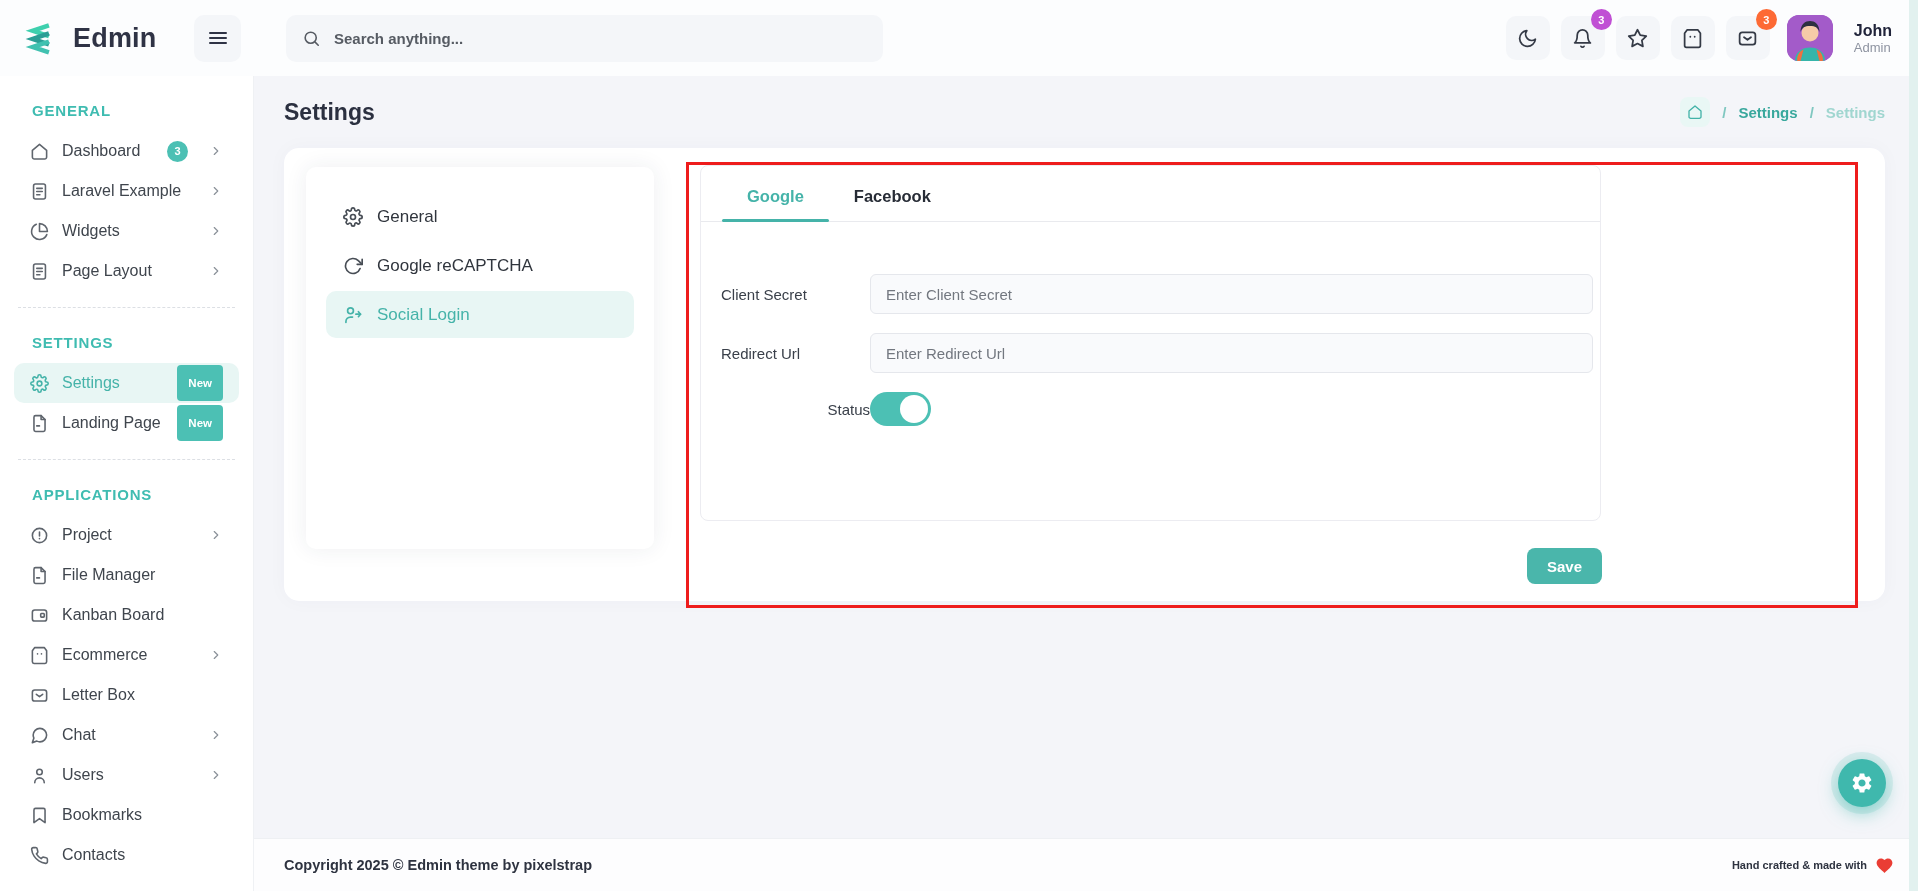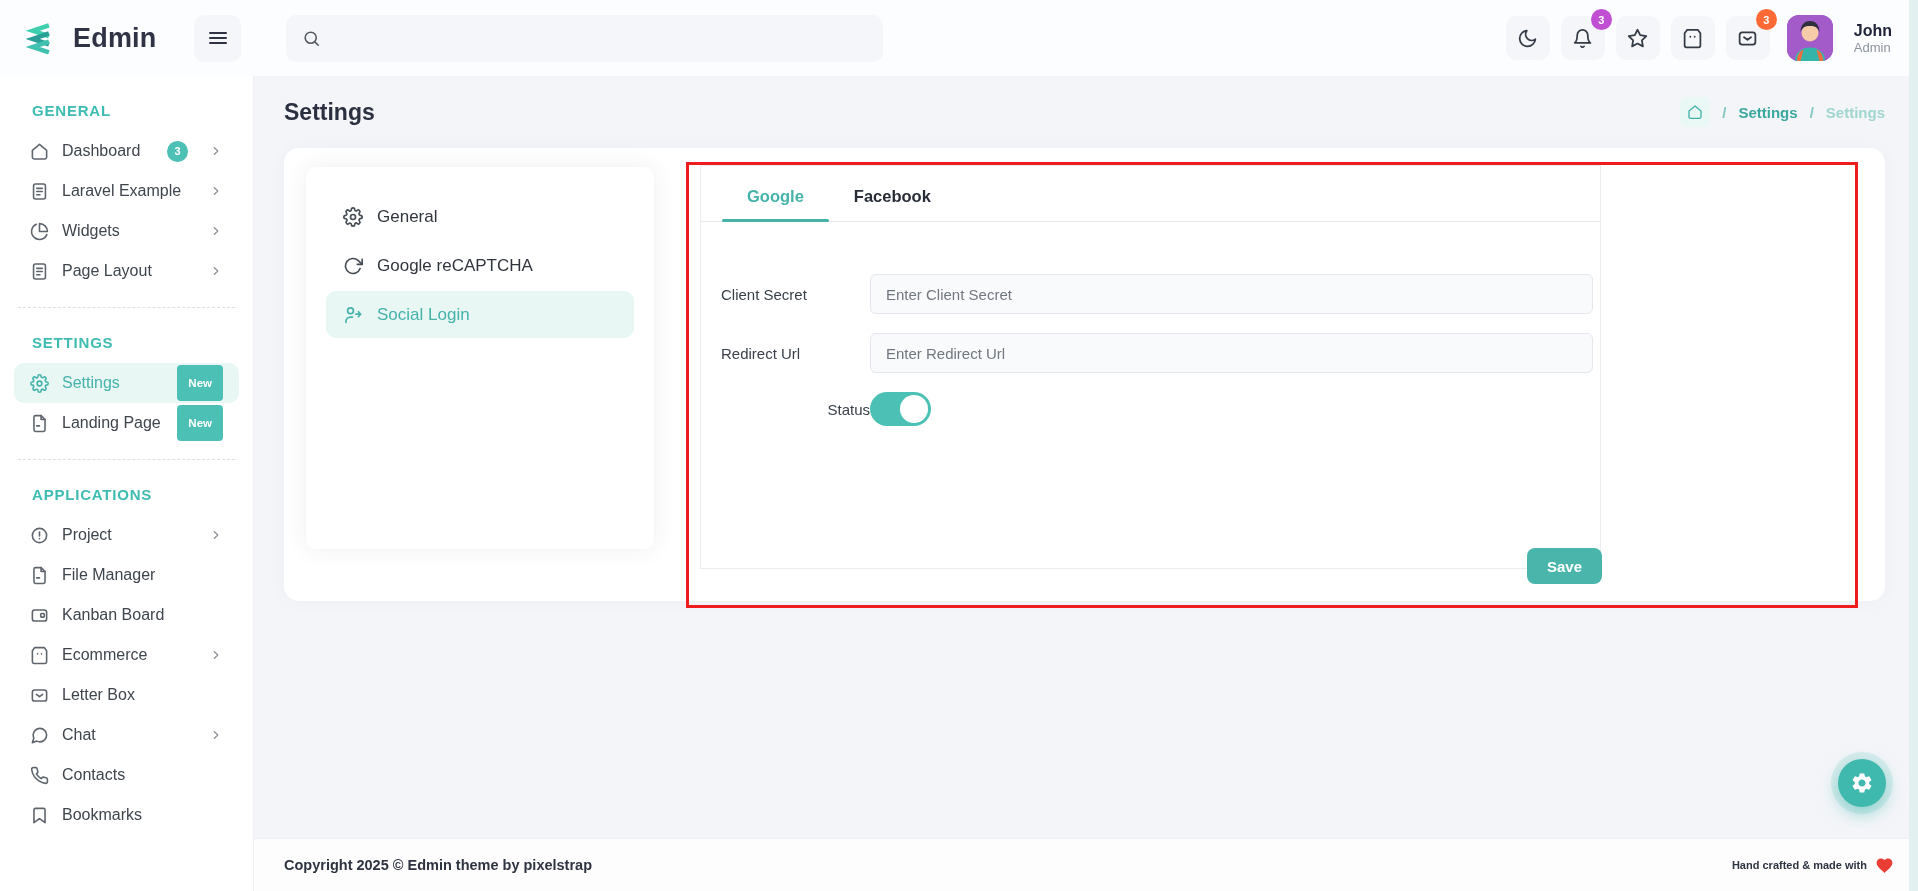--- a/index.html
+++ b/index.html
@@ -68,22 +68,22 @@
     box-shadow:0 0 20px rgba(46,54,80,.03); }
 
   .settings-nav { position:absolute; left:22px; top:19px; width:348px; height:382px;
     background:#fff; border-radius:10px; box-shadow:0 0 22px rgba(38,51,77,.08); padding:26px 20px; }
   .snav-item { display:flex; align-items:center; gap:14px; height:47px; padding:0 17px;
     border-radius:10px; font-size:17px; color:#30353d; cursor:pointer; margin-bottom:2px; }
   .snav-item .lic { color:#474d55; display:flex; }
   .snav-item.active { background:#e8f6f4; color:#45b3a9; }
   .snav-item.active .lic { color:#45b3a9; }
 
-  .panel-card { position:absolute; left:416px; top:17px; width:901px; height:404px;
-    background:#fff; border:1px solid #ececf1; border-radius:0; }
+  .panel-card { position:absolute; left:416px; top:17px; width:901px; height:356px;
+    background:#fff; border:1px solid #ececf1; border-radius:8px; }
   .tabs { display:flex; padding-left:21px; border-bottom:1px solid #e9eaee; }
   .tab { position:relative; padding:21px 25px 15px; font-size:16.5px; color:#272c36;
     background:none; border:none; cursor:pointer; font-family:inherit; font-weight:bold; }
   .tab.active { color:#45b3a9; }
   .tab.active::after { content:""; position:absolute; left:0; right:0; bottom:-1px; height:3px;
     background:#45b3a9; border-radius:2px; }
   .form { padding:52px 7px 0 20px; }
   .frow { display:flex; align-items:center; margin-bottom:19px; }
   .frow label { width:149px; flex-shrink:0; font-size:15px; color:#3a404a; }
   .frow input { flex:1; height:40px; border:1px solid #e5e7ec; background:#f9fafc; border-radius:6px;
@@ -135,20 +135,21 @@
         </svg>
     </span>
   </button>
   <div class="searchbox">
     <span style="display:flex;">
       <svg class="si" width="19" height="19" viewBox="0 0 24 24">
           <circle cx="11" cy="11" r="7"></circle>
           <line x1="20.5" y1="20.5" x2="16.6" y2="16.6"></line>
         </svg>
     </span>
+    <input type="text" placeholder="Search anything..." style="">
   </div>
   <div class="top-right">
     <button class="icon-btn">
       <span style="display:flex;">
         <svg class="si" width="21" height="21" viewBox="0 0 24 24">
             <path d="M21 12.79A9 9 0 1 1 11.21 3 7 7 0 0 0 21 12.79z"></path>
           </svg>
       </span>
     </button>
     <button class="icon-btn">
@@ -361,32 +362,46 @@
     <span>Chat</span>
     <span class="chev">
       <svg class="si" width="14" height="14" viewBox="0 0 24 24">
           <polyline points="9 6 15 12 9 18"></polyline>
         </svg>
     </span>
   </div>
   <div class="nav-item">
     <span class="lic">
       <svg class="si" width="19" height="19" viewBox="0 0 24 24">
+          <circle cx="12" cy="7.5" r="3.5"></circle>
+          <path d="M6 21a6 6 0 0 1 12 0"></path>
+        </svg>
+    </span>
+    <span>Users</span>
+    <span class="chev">
+      <svg class="si" width="14" height="14" viewBox="0 0 24 24">
+          <polyline points="9 6 15 12 9 18"></polyline>
+        </svg>
+    </span>
+  </div>
+  <div class="nav-item">
+    <span class="lic">
+      <svg class="si" width="19" height="19" viewBox="0 0 24 24">
+          <path d="M19 21l-7-5-7 5V5a2 2 0 0 1 2-2h10a2 2 0 0 1 2 2z"></path>
+        </svg>
+    </span>
+    <span>Bookmarks</span>
+  </div>
+  <div class="nav-item">
+    <span class="lic">
+      <svg class="si" width="19" height="19" viewBox="0 0 24 24">
           <path d="M22 16.92v3a2 2 0 0 1-2.18 2 19.79 19.79 0 0 1-8.63-3.07 19.5 19.5 0 0 1-6-6 19.79 19.79 0 0 1-3.07-8.67A2 2 0 0 1 4.11 2h3a2 2 0 0 1 2 1.72 12.84 12.84 0 0 0 .7 2.81 2 2 0 0 1-.45 2.11L8.09 9.91a16 16 0 0 0 6 6l1.27-1.27a2 2 0 0 1 2.11-.45 12.84 12.84 0 0 0 2.81.7A2 2 0 0 1 22 16.92z"></path>
         </svg>
     </span>
     <span>Contacts</span>
-  </div>
-  <div class="nav-item">
-    <span class="lic">
-      <svg class="si" width="19" height="19" viewBox="0 0 24 24">
-          <path d="M19 21l-7-5-7 5V5a2 2 0 0 1 2-2h10a2 2 0 0 1 2 2z"></path>
-        </svg>
-    </span>
-    <span>Bookmarks</span>
   </div>
 </aside>
 
 <main class="main">
   <div class="title-row">
     <h1 class="page-title">Settings</h1>
     <div class="breadcrumb">
       <span class="bc-home">
         <span style="display:flex;">
           <svg class="si" width="16" height="16" viewBox="0 0 24 24">

